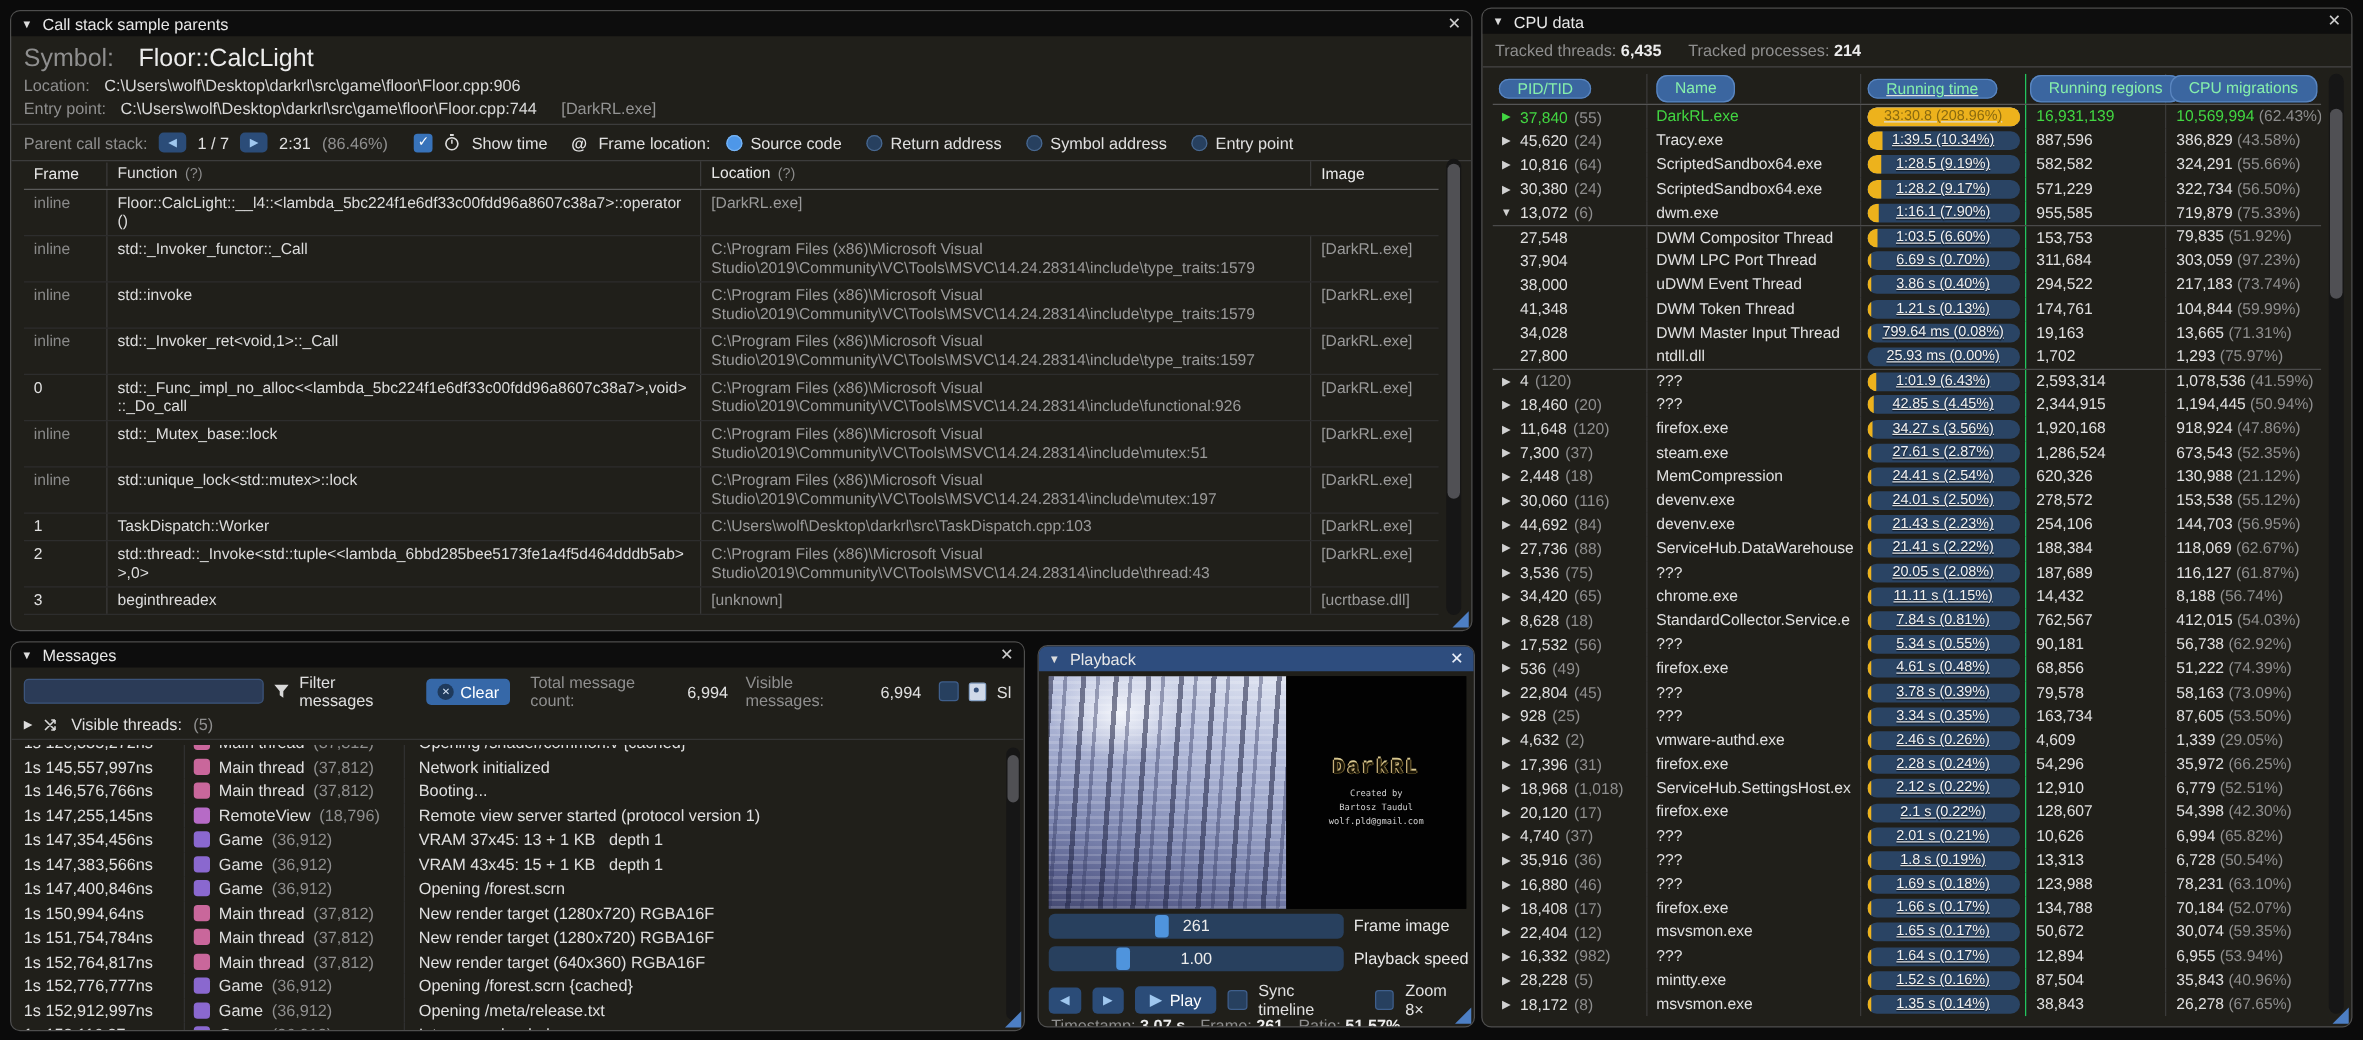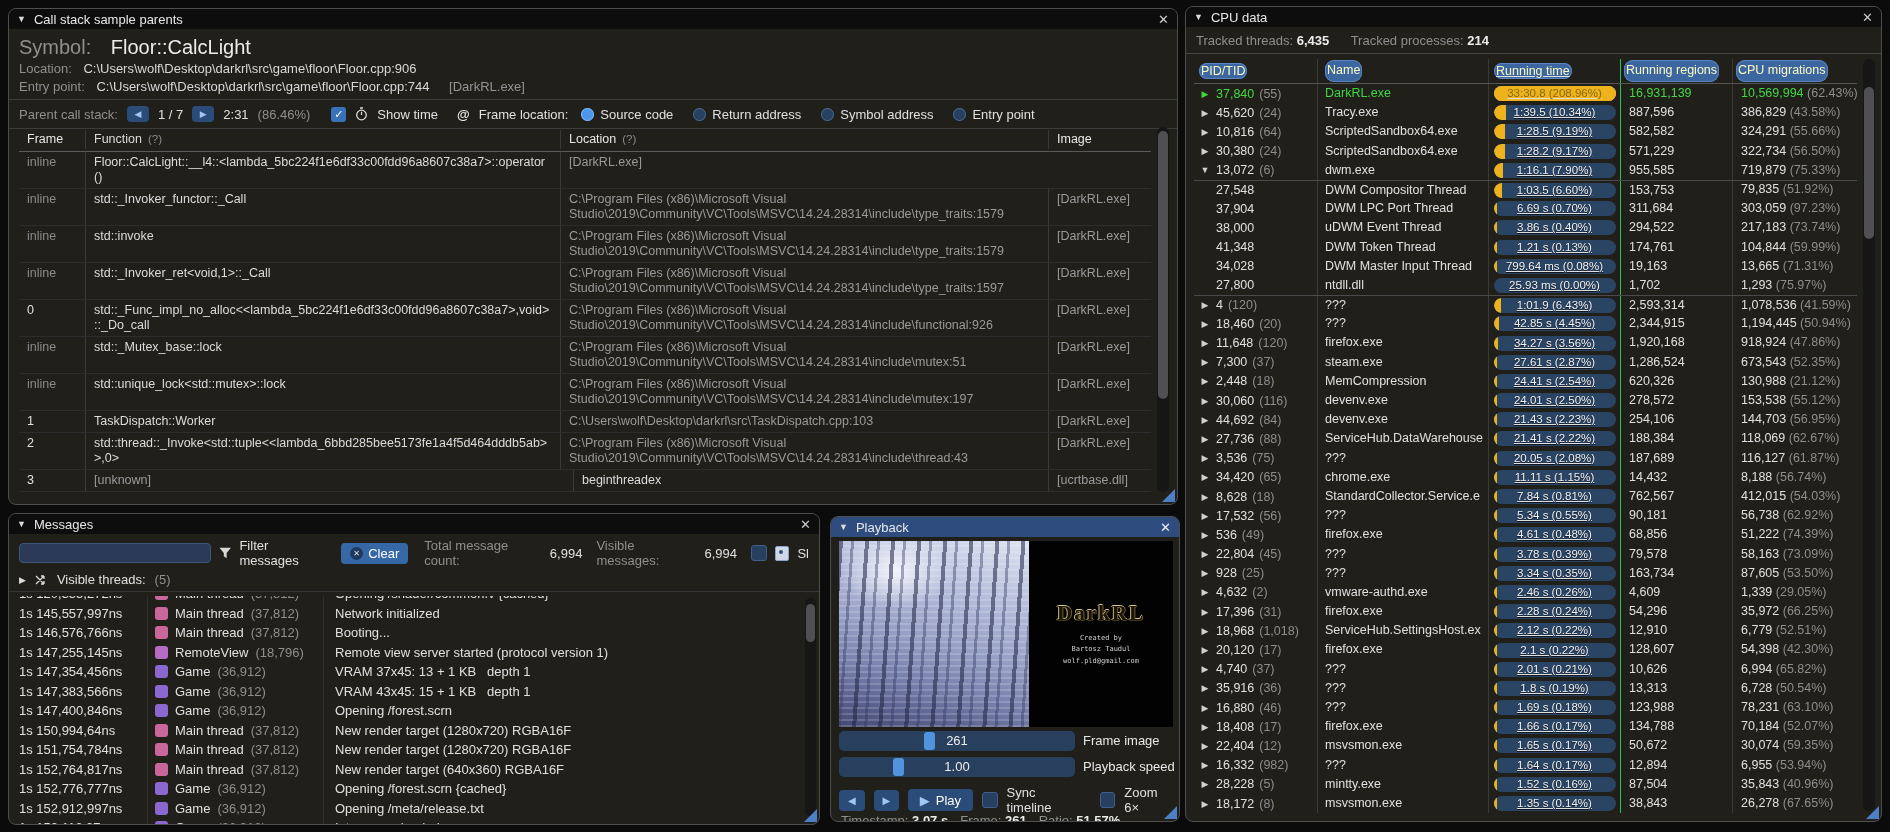--- a/index.html
+++ b/index.html
@@ -74,21 +74,21 @@
   #playback .tbar .close{color:#e8eef8;}
   #pb-img{position:absolute;left:8px;top:24px;width:334px;height:186px;background:#050505;}
   .forest{position:absolute;left:0;top:0;width:190px;height:100%;
     background:
       repeating-linear-gradient(94deg, rgba(30,34,66,.55) 0 4px, transparent 4px 12px, rgba(52,58,98,.42) 12px 15px, transparent 15px 26px),
       repeating-linear-gradient(0deg, rgba(255,255,255,.16) 0 2px, transparent 2px 6px),
       radial-gradient(80px 55px at 30% 16%, rgba(245,247,252,.95), rgba(245,247,252,0) 70%),
       linear-gradient(195deg,#dfe4f1 0%,#b6bedc 28%,#98a1c6 52%,#7881ac 72%,#595f8c 88%,#454a72 100%);}
   .logo-side{position:absolute;left:190px;right:0;top:0;bottom:0;background:#020202;display:flex;
              flex-direction:column;align-items:center;justify-content:center;gap:7px;}
-  .pb-logo{font-family:Liberation Serif, serif;font-weight:bold;font-size:21px;letter-spacing:2px;color:#191406;
+  .pb-logo{font-family:Liberation Mono, monospace;font-weight:bold;font-size:16px;letter-spacing:2px;color:#191406;
            text-shadow:-1px 0 #c8b07a,1px 0 #6a5a30,0 -1px #d8c890,0 1px #403618;}
   .pb-credit{font-family:"DejaVu Sans Mono",monospace;font-size:7px;color:#d0d0d0;text-align:center;line-height:1.6;}
   .slider{position:absolute;left:8px;width:236px;height:20px;background:#28405e;border-radius:5px;cursor:pointer;}
   #pb-s1{top:214px;} #pb-s2{top:240px;}
   .handle{position:absolute;top:1px;bottom:1px;width:11px;background:#4f94dd;border-radius:3px;}
   .sval{position:absolute;left:0;right:0;text-align:center;line-height:20px;color:#ececec;}
   .slabel{position:absolute;left:252px;line-height:20px;color:#e8e8e8;}
   #pb-l1{top:214px;} #pb-l2{top:240px;text-align:center;}
   .pb-btnrow{position:absolute;left:8px;top:268px;right:4px;display:flex;align-items:center;gap:9px;}
   .pbtn{background:#2b4c78;border-radius:4px;color:#9fc7ef;display:flex;align-items:center;justify-content:center;cursor:pointer;}
@@ -98,22 +98,22 @@
   .pcb{width:16px;height:16px;background:#27405f;border:1px solid #3f5f8c;border-radius:3px;box-sizing:border-box;cursor:pointer;}
   .pb-status{position:absolute;left:10px;top:296px;display:flex;gap:12px;white-space:nowrap;}
   .pb-status b{color:#ececec;font-weight:bold;}
   
   #cpu{left:1185px;top:6px;width:697px;height:816px;}
   .cpu-stats{padding:6px 10px 5px;border-bottom:1px solid #454545;}
   .cpu-stats b{color:#ececec;font-weight:bold;margin-right:18px;}
   #cpu-table{position:absolute;left:8px;top:52px;right:24px;bottom:8px;overflow:hidden;font-size:12.5px;}
   .cpu-h{display:flex;height:24px;align-items:center;border-bottom:1px solid #555;}
   .cpu-h .hc{height:100%;display:flex;align-items:center;box-sizing:border-box;}
-  .hpill{background:#3b66a0;box-shadow:inset 0 0 0 1px #5a86c0;border-radius:9px;color:#fef9c3;
-         padding:1px 2px;cursor:pointer;white-space:nowrap;}
+  .hpill{background:#3b66a0;box-shadow:inset 0 0 0 1px #5a86c0;border-radius:9px;color:#86efac;
+         padding:1px 15px;cursor:pointer;white-space:nowrap;}
   .cpu-row{display:flex;height:19.2px;align-items:center;box-sizing:border-box;}
   .cpu-row.sepline{border-top:1px solid #4a4a4a;}
   .col-pid{width:124px;flex:none;display:flex;align-items:center;gap:5px;padding-left:5px;
            border-right:1px solid #3a3a3a;height:100%;box-sizing:border-box;white-space:nowrap;}
   .arr{width:12px;font-size:9px;color:#d0d0d0;text-align:center;flex:none;}
   .cnt{color:#8e8e8e;}
   .col-name{width:171px;flex:none;padding-left:7px;border-right:1px solid #3a3a3a;white-space:nowrap;
             overflow:hidden;height:100%;line-height:19.2px;box-sizing:border-box;}
   .col-time{width:132px;flex:none;border-right:1px solid #22c55e;height:100%;display:flex;
             align-items:center;justify-content:center;box-sizing:border-box;text-decoration:underline;}
@@ -247,22 +247,22 @@
     <div class="c cimg">[DarkRL.exe]</div>
   </div>
           <div class="cs-row">
     <div class="c cf">2</div>
     <div class="c cfn">std::thread::_Invoke&lt;std::tuple&lt;&lt;lambda_6bbd285bee5173fe1a4f5d464dddb5ab&gt;&gt;,0&gt;</div>
     <div class="c cloc">C:\Program Files (x86)\Microsoft Visual Studio\2019\Community\VC\Tools\MSVC\14.24.28314\include\thread:43</div>
     <div class="c cimg">[DarkRL.exe]</div>
   </div>
           <div class="cs-row">
     <div class="c cf">3</div>
+    <div class="c cfn">beginthreadex</div>
     <div class="c cloc">[unknown]</div>
-    <div class="c cfn">beginthreadex</div>
     <div class="c cimg">[ucrtbase.dll]</div>
   </div>
         </div>
     </div>
     <div class="vsb" id="cs-sb">
       <div class="vthumb" style="top:4px;height:268px;"></div>
     </div>
     <div class="grip"></div>
   </section>
 
@@ -455,21 +455,21 @@
     <div class="pb-btnrow">
       <span class="pbtn small">◀</span>
       <span class="pbtn small">▶</span>
       <span class="pbtn play">
         <span class="play-tri">▶</span>
         <span>Play</span>
       </span>
       <span class="pcb"></span>
       <span>Sync timeline</span>
       <span class="pcb" style="margin-left:8px;"></span>
-      <span>Zoom 6×</span>
+      <span>Zoom 8×</span>
     </div>
     <div class="pb-status">
       <span><span class="lbl">Timestamp:</span> <b>3.07 s</b></span>
       <span><span class="lbl">Frame:</span> <b>261</b></span>
       <span><span class="lbl">Ratio:</span> <b>51.57%</b></span>
     </div>
     <div class="grip"></div>
   </section>
 
   <section class="panel" id="cpu">

